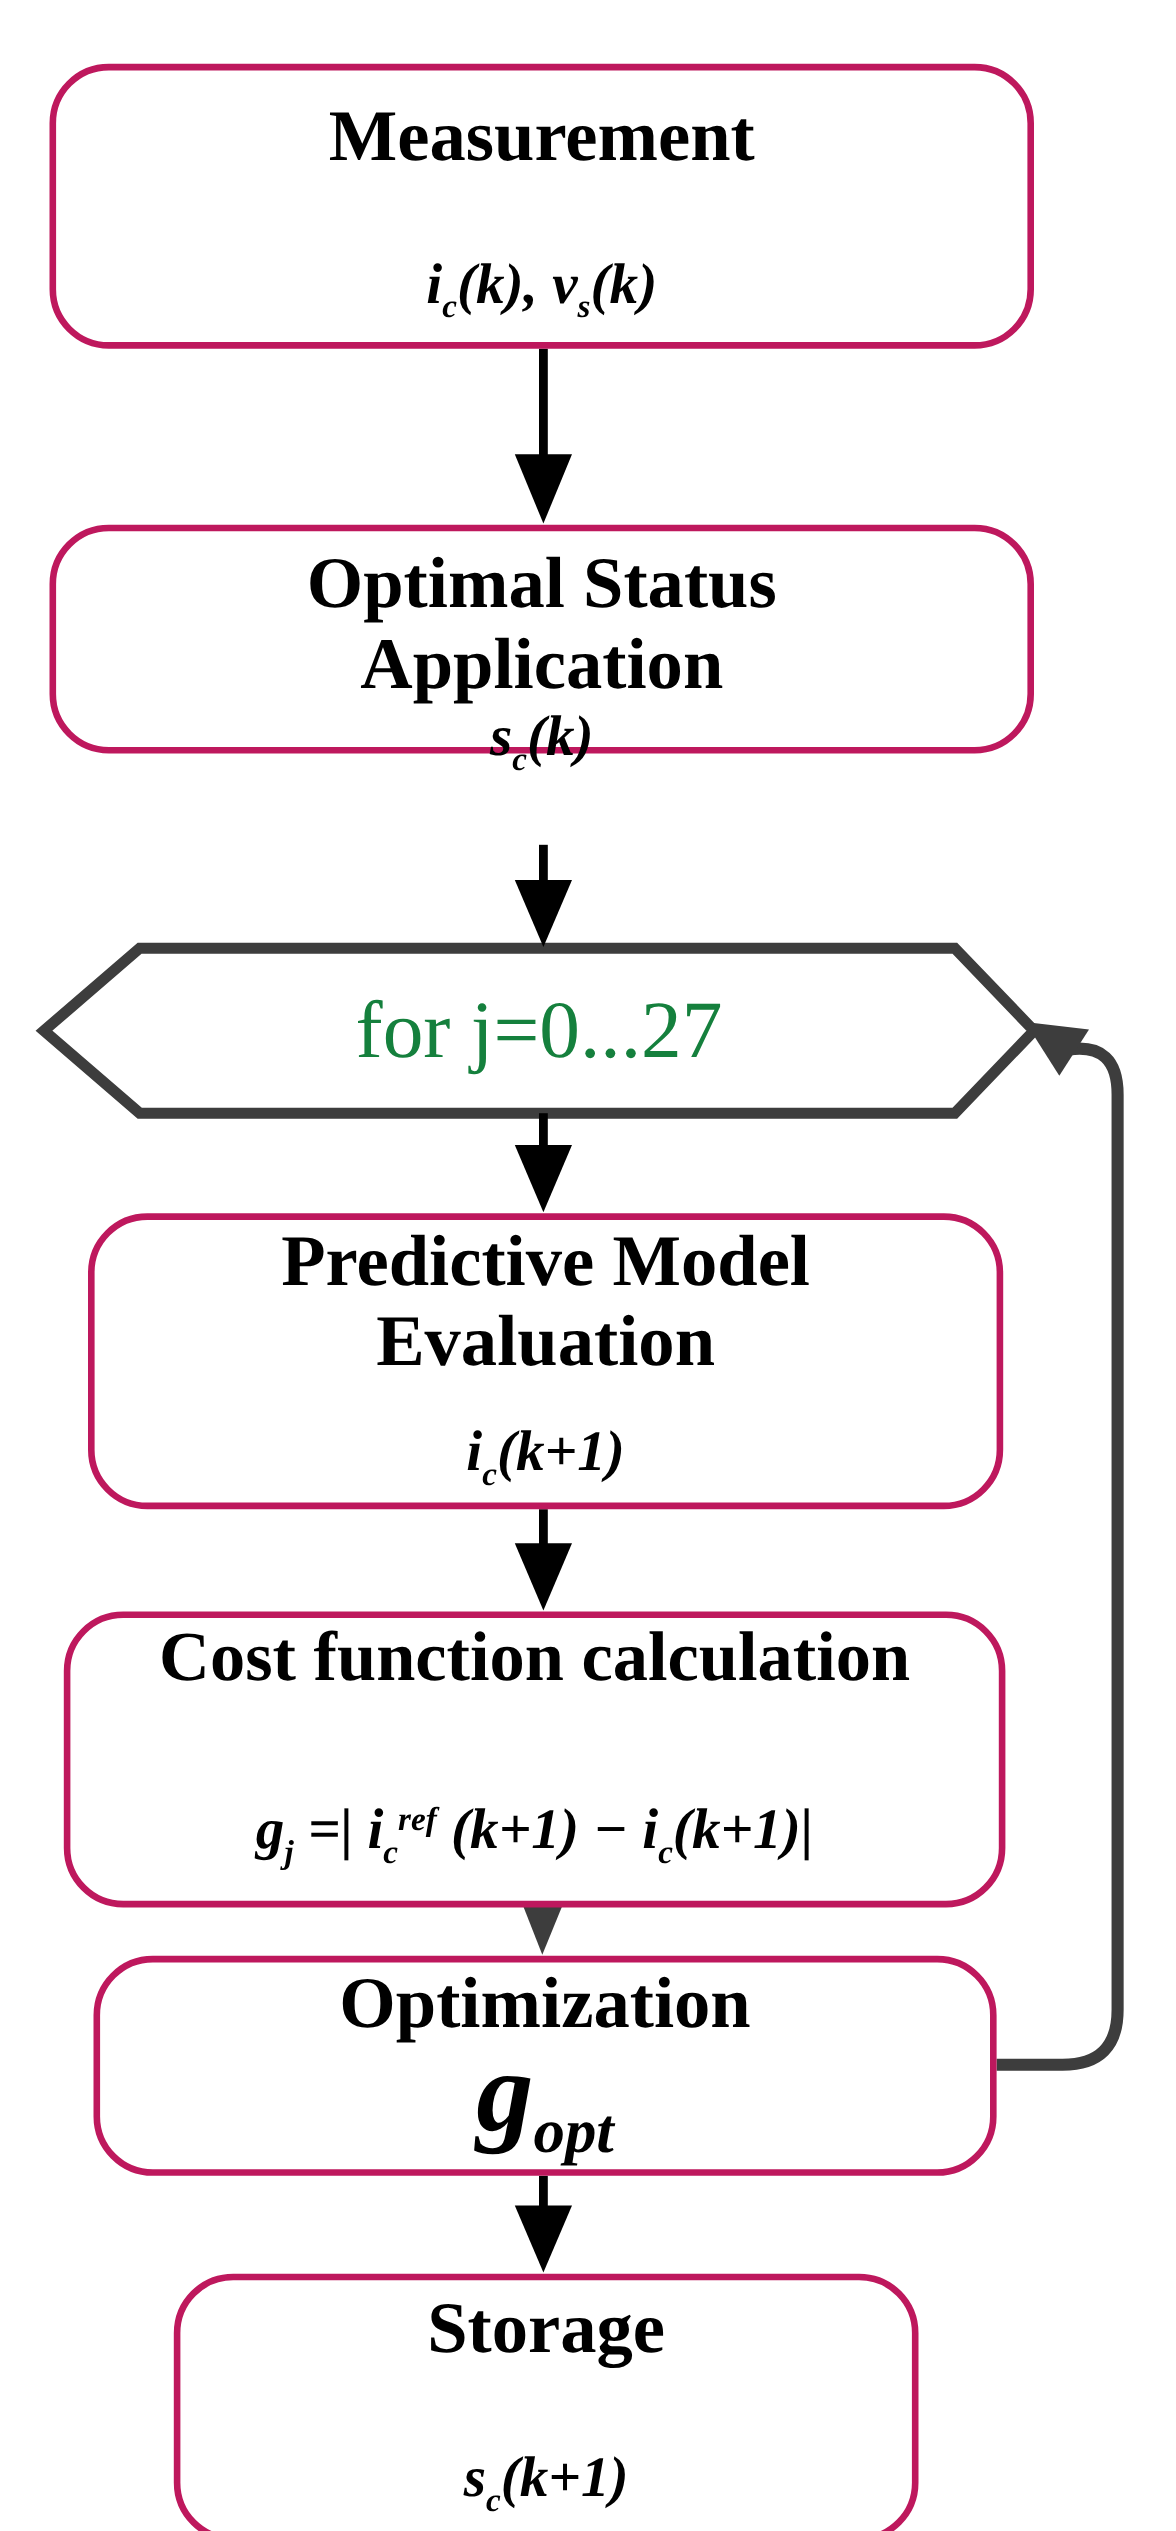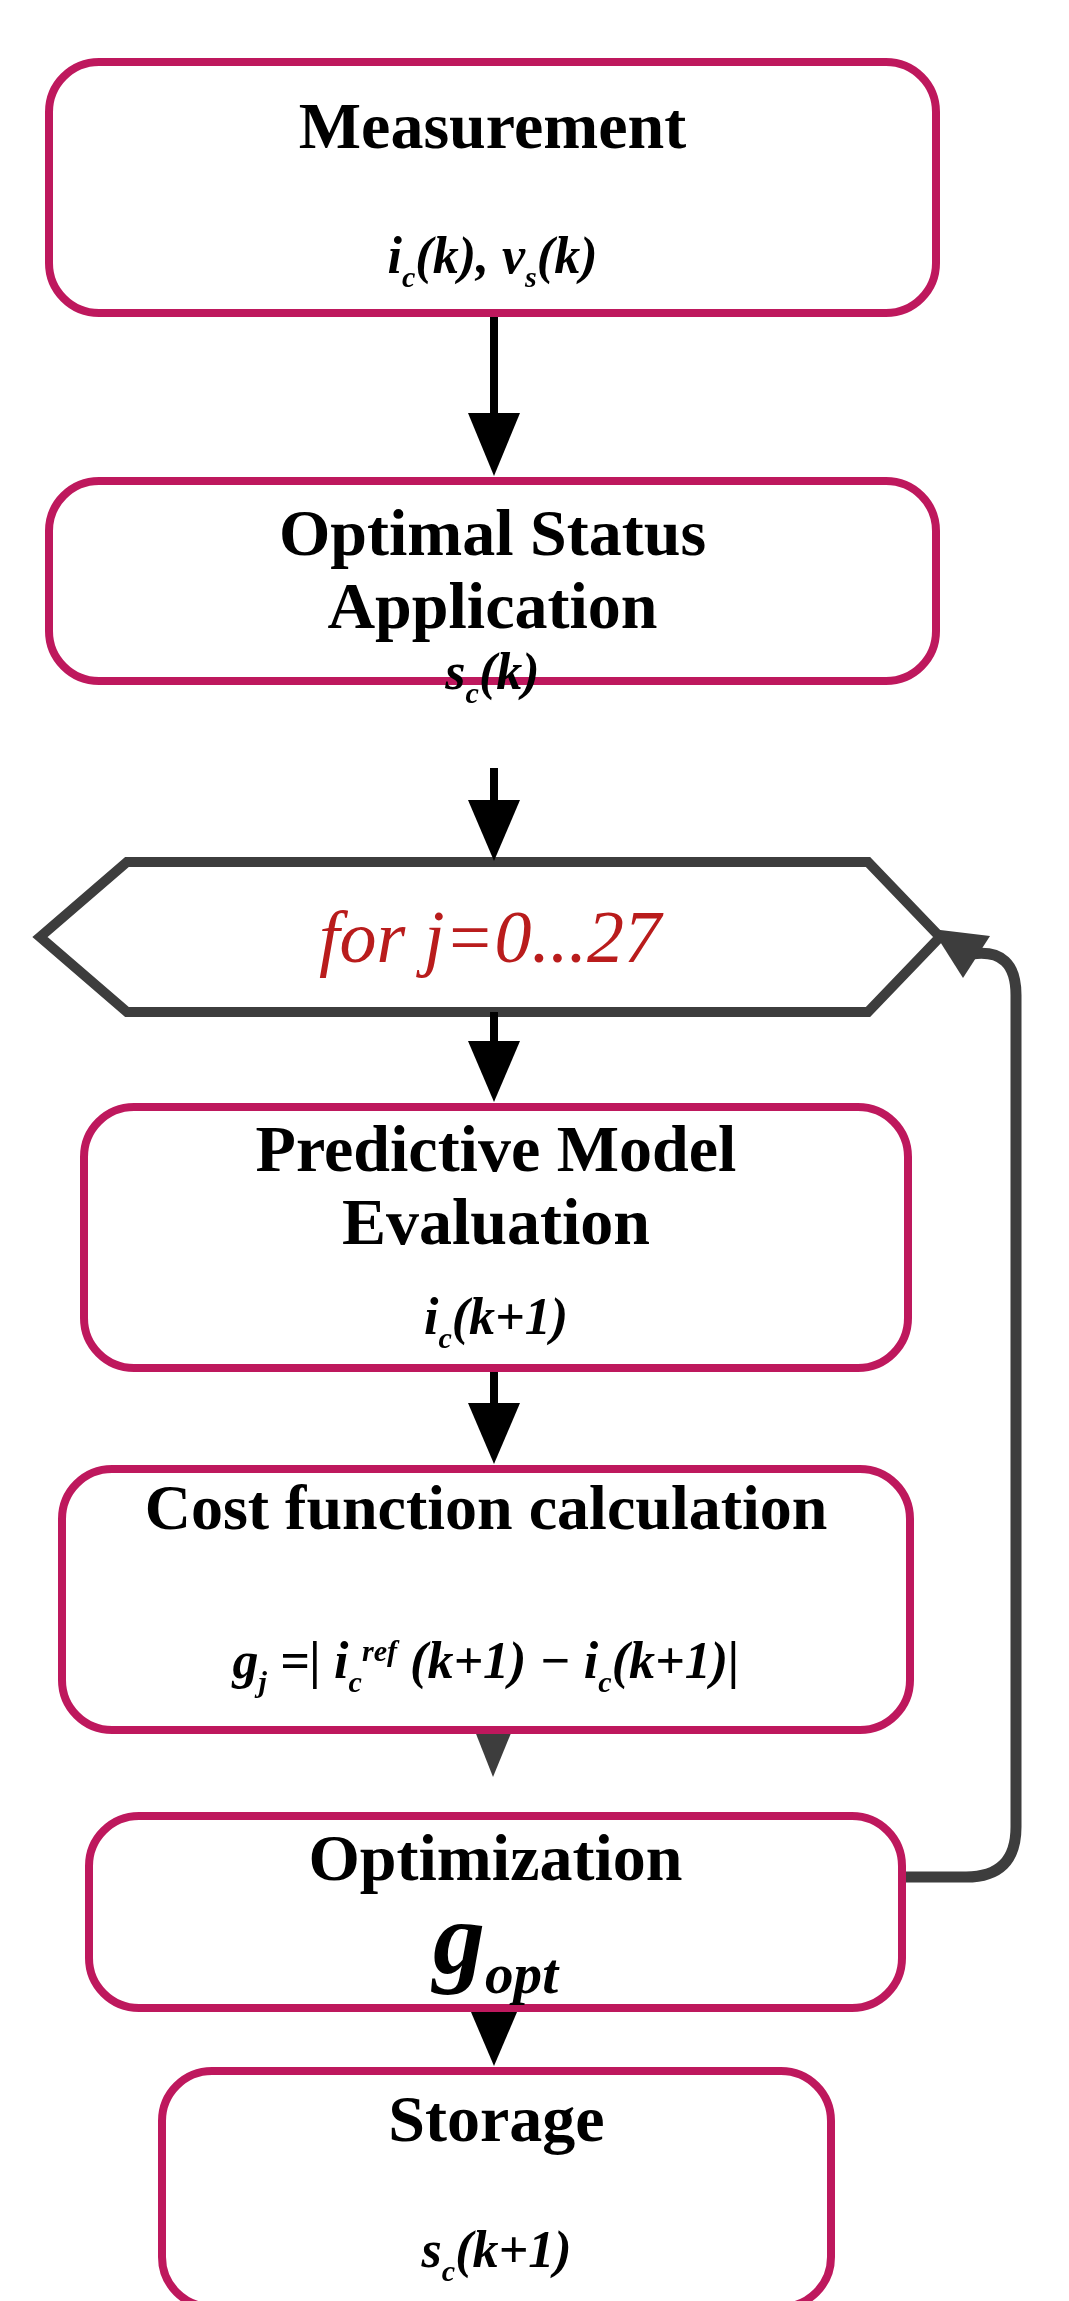--- a/index.html
+++ b/index.html
@@ -4,49 +4,49 @@
 <style>
   html,body { margin:0; padding:0; background:#ffffff; }
   #canvas {
     position:relative; width:1069px; height:2301px;
     background:#ffffff; overflow:hidden;
     font-family:"Liberation Serif","DejaVu Serif",serif;
   }
   #connector-layer { position:absolute; left:0; top:0; z-index:0; }
   .box {
     position:absolute; z-index:1; box-sizing:border-box;
-    background:#ffffff; border:8px solid #be185d; border-radius:54px;
+    background:#ffffff; border:6px solid #be185d; border-radius:54px;
     display:flex; flex-direction:column; align-items:center;
     justify-content:space-between; text-align:center;
   }
   .title {
     font-weight:bold; font-size:66px; line-height:1.1; color:#000000;
     white-space:nowrap;
   }
   .formula {
     font-style:italic; font-size:52px; color:#000000; white-space:nowrap;font-weight:bold;
   }
   .formula sub { font-size:58%; vertical-align:-0.45em; font-style:italic; }
   .formula sup { font-size:58%; vertical-align:0.55em; font-style:italic; }
 
   #box-measurement { left:45px; top:58px;  width:895px; height:259px; padding:24px 0 14px 0; }
   #box-optimal     { left:45px; top:477px; width:895px; height:208px; padding:12px 0 18px 0; }
   #box-predictive  { left:80px; top:1103px; width:832px; height:269px; padding:2px 0 8px 0; }
   #box-cost        { left:58px; top:1465px; width:856px; height:269px; padding:0 0 26px 0; }
   #box-cost .title { font-size:64px; }
-  #box-optimization{ left:85px; top:1778px; width:821px; height:200px; padding:2px 0 0 0; justify-content:flex-start;margin-top:34px; }
+  #box-optimization{ left:85px; top:1778px; width:821px; height:200px; padding:2px 0 0 0; justify-content:flex-start; }
   #box-storage     { left:158px; top:2067px; width:677px; height:244px; padding:8px 0 14px 0; }
 
   .formula-gopt { font-size:104px; line-height:0.82; }
   .formula-gopt sub { font-size:55%; vertical-align:-0.35em; }
 
   #hex-label {
     position:absolute; z-index:2; left:40px; top:862px; width:900px; height:150px;
     display:flex; align-items:center; justify-content:center;
-    font-style:italic; font-size:74px; color:#b91c1c; white-space:nowrap;
+    font-size:74px; color:#15803d; white-space:nowrap;
   }
 </style>
 </head>
 <body>
 
 <div id="canvas">
 
   <svg id="connector-layer" width="1069" height="2301" viewBox="0 0 1069 2301">
 
     <polygon points="40,937 127,862 868,862 940,937 868,1012 127,1012" fill="#ffffff" stroke="#3d3d3d" stroke-width="10"></polygon>

